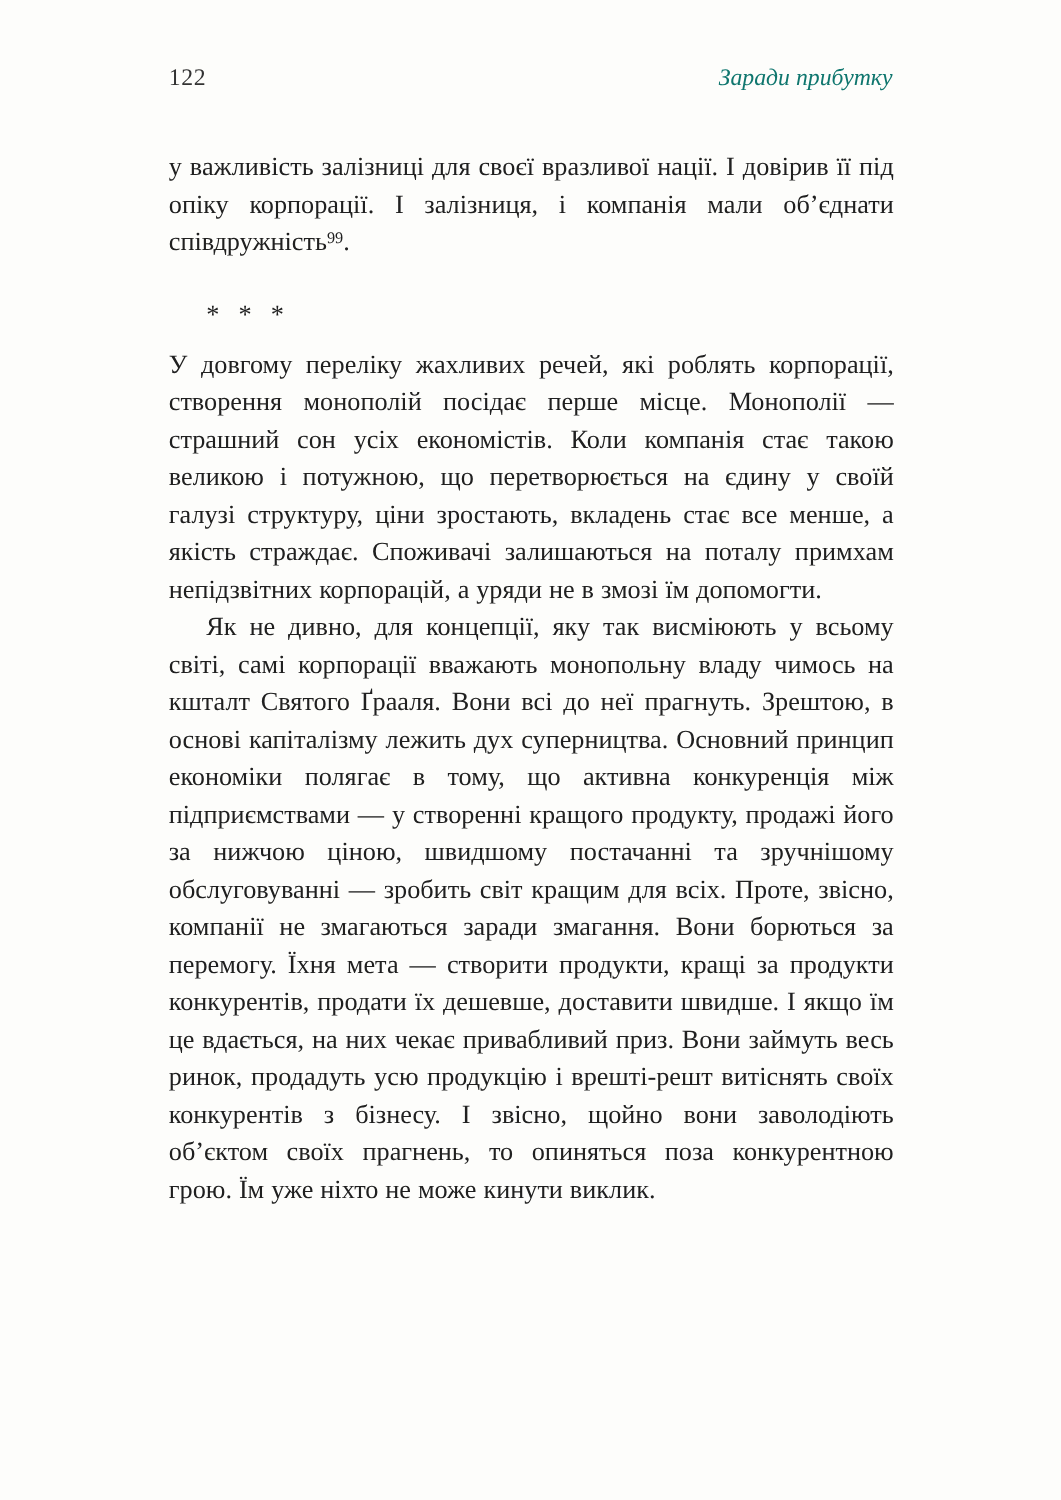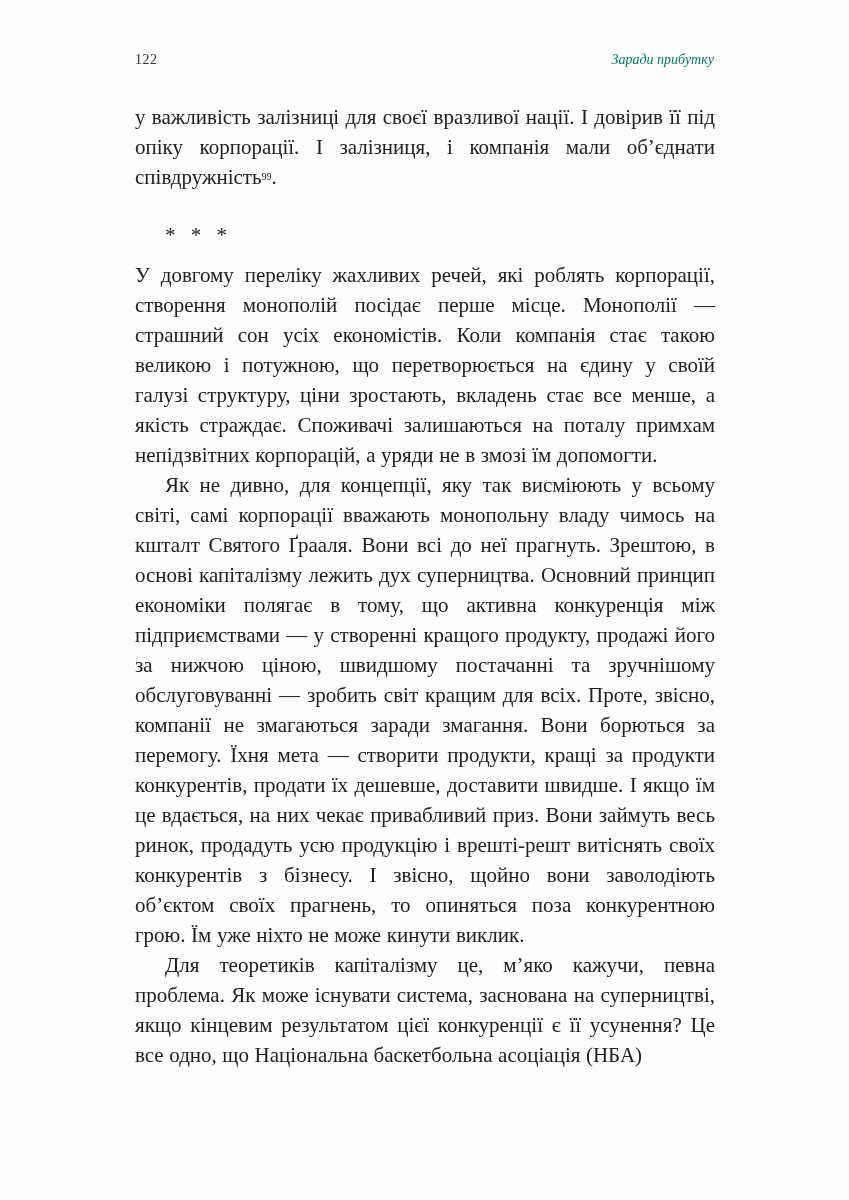--- a/index.html
+++ b/index.html
@@ -15,23 +15,23 @@
     margin: 0 auto;
     background: #fdfdfb;
     color: #202020;
     padding: 52px 135px 0 135px;
     overflow: hidden;
   }
   .page-header {
     display: flex;
     justify-content: space-between;
     align-items: baseline;
-    font-size: 14px;
+    font-size: 19px;
     color: #333333;
-    margin-bottom: 34px;
+    margin-bottom: 44px;
   }
   .page-number {
     letter-spacing: 0.5px;
   }
   .running-title {
     font-style: italic;
     color: #0f766e;
   }
   .page-body {
     width: 580px;
@@ -41,21 +41,21 @@
     font-size: 21px;
     line-height: 30px;
     text-align: justify;
     -webkit-hyphens: auto;
     hyphens: auto;
     word-spacing: 0.3px;
   }
   .para.indent { text-indent: 30px; }
   .para.no-indent { text-indent: 0; }
   .fnref {
-    font-size: 10px;
+    font-size: 13px;
     line-height: 0;
     vertical-align: baseline;
     position: relative;
     top: -0.45em;
   }
   .section-break {
     font-size: 21px;
     line-height: 30px;
     letter-spacing: 5px;
     margin: 28px 0 10px 30px;
@@ -75,17 +75,16 @@
   <main class="page-body">
 
     <p class="para no-indent" lang="uk"><span>у важливість залізниці для своєї вразливої нації. І довірив її під опіку корпорації. І залізниця, і компанія мали об’єднати співдружність</span><sup class="fnref">99</sup><span>.</span></p>
 
     <div class="section-break">* * *</div>
 
     <p class="para no-indent" lang="uk">У довгому переліку жахливих речей, які роблять корпорації, створення монополій посідає перше місце. Монополії — страшний сон усіх економістів. Коли компанія стає такою великою і потужною, що перетворюється на єдину у своїй галузі структуру, ціни зростають, вкладень стає все менше, а якість страждає. Споживачі залишаються на поталу примхам непідзвітних корпорацій, а уряди не в змозі їм допомогти.</p>
 
     <p class="para indent" lang="uk">Як не дивно, для концепції, яку так висміюють у всьому світі, самі корпорації вважають монопольну владу чимось на кшталт Святого Ґрааля. Вони всі до неї прагнуть. Зрештою, в основі капіталізму лежить дух суперництва. Основний принцип економіки полягає в тому, що активна конкуренція між підприємствами — у створенні кращого продукту, продажі його за нижчою ціною, швидшому постачанні та зручнішому обслуговуванні — зробить світ кращим для всіх. Проте, звісно, компанії не змагаються заради змагання. Вони борються за перемогу. Їхня мета — створити продукти, кращі за продукти конкурентів, продати їх дешевше, доставити швидше. І якщо їм це вдається, на них чекає привабливий приз. Вони займуть весь ринок, продадуть усю продукцію і врешті-решт витіснять своїх конкурентів з бізнесу. І звісно, щойно вони заволодіють об’єктом своїх прагнень, то опиняться поза конкурентною грою. Їм уже ніхто не може кинути виклик.</p>
 
-    <p class="para indent" lang="uk">Для теоретиків капіталізму це, м’яко кажучи, певна проблема. Як може існувати система, заснована на суперництві, якщо кінцевим результатом цієї конкуренції є її усунення? Це все одно, що Національна баскетбольна асоціація (НБА)</p>
 
   </main>
 
 </div>
 
 </body></html>

